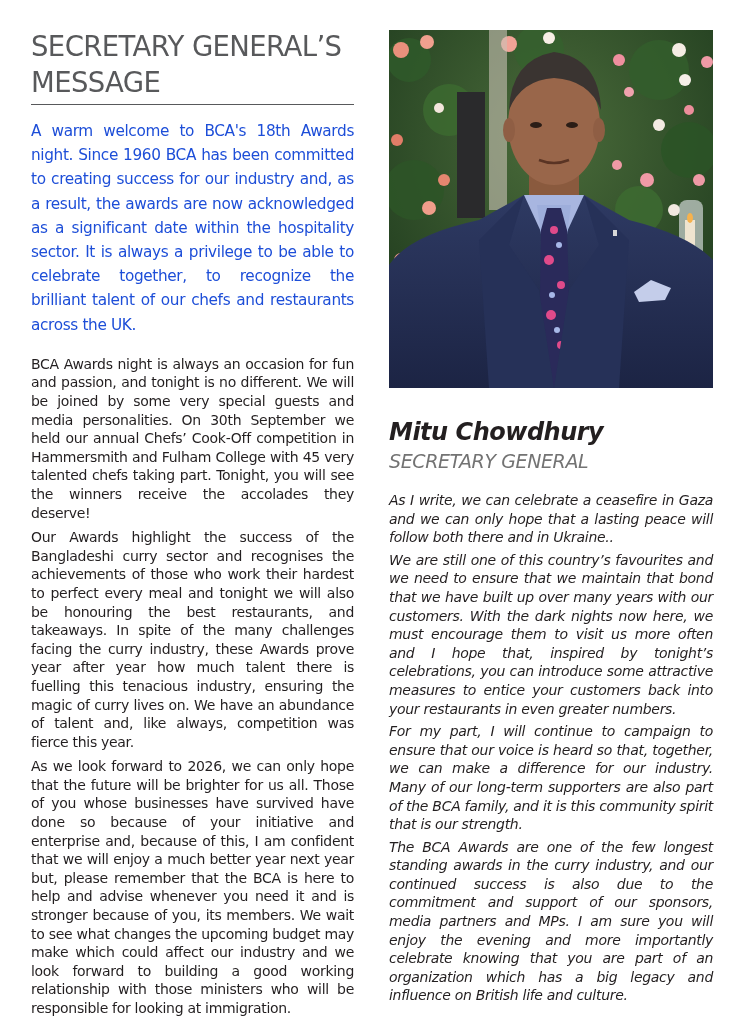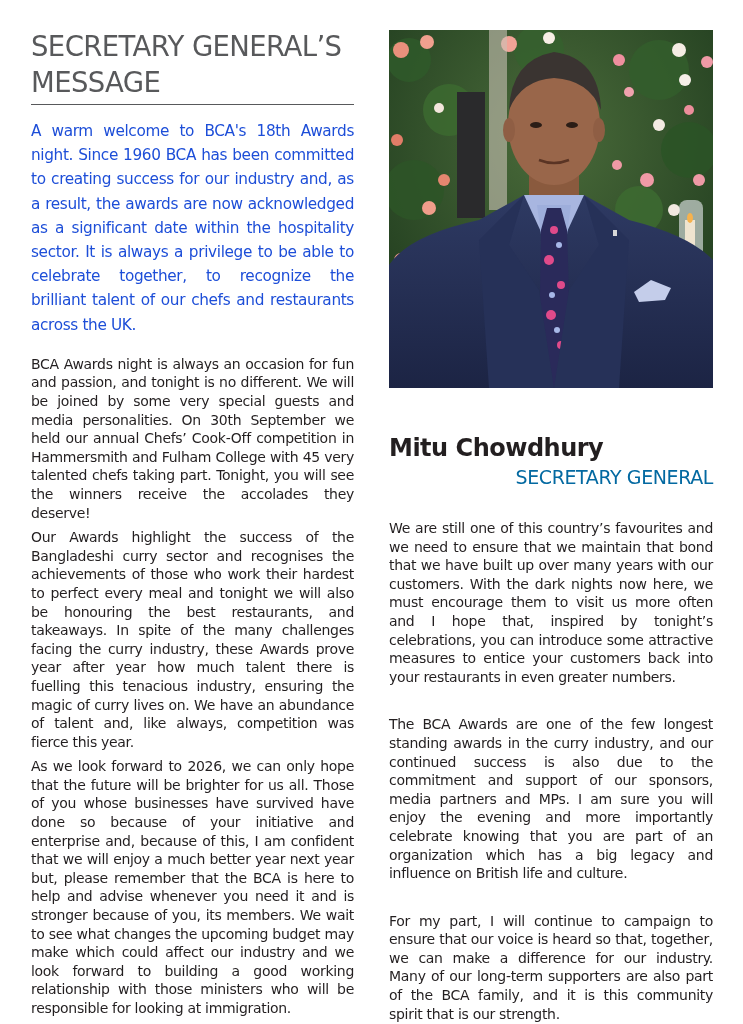--- a/index.html
+++ b/index.html
@@ -4,24 +4,24 @@
 <style>
   html, body { margin: 0; padding: 0; background: #ffffff; }
   body { width: 743px; height: 1024px; position: relative; overflow: hidden; font-family: "DejaVu Sans", sans-serif; color: #231f20; }
   .left { position: absolute; left: 31px; top: 28px; width: 323px; }
   .page-title { font-family: "DejaVu Sans", sans-serif; font-weight: normal; font-size: 27.5px; line-height: 36px; color: #58595b; margin: 0; letter-spacing: -0.6px; padding-bottom: 4px; border-bottom: 1.5px solid #58595b; }
   .intro { margin: 14px 0 0 0; font-size: 15.3px; line-height: 24.2px; text-align: justify; letter-spacing: -0.35px; color: #1d4ed8; }
   .body-p { margin: 0; font-size: 14px; line-height: 18.6px; text-align: justify; letter-spacing: -0.3px; color: #231f20; }
   .left .body-p { margin-top: 18px; }
   .left .body-p.spaced { margin-top: 6px; }
   .photo { position: absolute; left: 389px; top: 30px; width: 324px; height: 358px; overflow: hidden; background: #2c4a26; }
-  .right { position: absolute; left: 389px; top: 432px; width: 324px; }
+  .right { position: absolute; left: 389px; top: 416px; width: 324px; font-style: italic; }
   .person-name { margin: 0; font-weight: bold; font-size: 24px; line-height: 32px; color: #231f20; letter-spacing: -0.5px; }
-  .person-role { margin: 0; font-size: 19px; line-height: 26px; color: #0369a1; letter-spacing: -0.4px; text-align: right; }
-  .right .body-p { margin-top: 29px; }
+  .person-role { margin: 0; font-size: 19px; line-height: 26px; color: #737373; letter-spacing: -0.4px; }
+  .right .body-p { margin-top: 4px; }
   .right .body-p.first { margin-top: 17px; }
 </style>
 </head>
 <body>
 
 <div class="left">
   <h1 class="page-title">SECRETARY GENERAL’S MESSAGE</h1>
   <p class="intro">A warm welcome to BCA's 18th Awards night. Since 1960 BCA has been committed to creating success for our industry and, as a result, the awards are now acknowledged as a significant date within the hospitality sector. It is always a privilege to be able to celebrate together, to recognize the brilliant talent of our chefs and restaurants across the UK.</p>
   <p class="body-p">BCA Awards night is always an occasion for fun and passion, and tonight is no different. We will be joined by some very special guests and media personalities. On 30th September we held our annual Chefs’ Cook-Off competition in Hammersmith and Fulham College with 45 very talented chefs taking part. Tonight, you will see the winners receive the accolades they deserve!</p>
   <p class="body-p spaced">Our Awards highlight the success of the Bangladeshi curry sector and recognises the achievements of those who work their hardest to perfect every meal and tonight we will also be honouring the best restaurants, and takeaways. In spite of the many challenges facing the curry industry, these Awards prove year after year how much talent there is fuelling this tenacious industry, ensuring the magic of curry lives on. We have an abundance of talent and, like always, competition was fierce this year.</p>
@@ -120,16 +120,17 @@
 
     <path d="M245 262 L262 250 L282 258 L276 270 L250 272 Z" fill="#c4cdea"></path>
 
     <rect x="224" y="200" width="4" height="6" fill="#d8d8d8"></rect>
   </svg>
 </div>
 
 <div class="right">
   <h2 class="person-name">Mitu Chowdhury</h2>
   <div class="person-role">SECRETARY GENERAL</div>
+  <p class="body-p first">As I write, we can celebrate a ceasefire in Gaza and we can only hope that a lasting peace will follow both there and in Ukraine..</p>
   <p class="body-p">We are still one of this country’s favourites and we need to ensure that we maintain that bond that we have built up over many years with our customers. With the dark nights now here, we must encourage them to visit us more often and I hope that, inspired by tonight’s celebrations, you can introduce some attractive measures to entice your customers back into your restaurants in even greater numbers.</p>
+  <p class="body-p">For my part, I will continue to campaign to ensure that our voice is heard so that, together, we can make a difference for our industry. Many of our long-term supporters are also part of the BCA family, and it is this community spirit that is our strength.</p>
   <p class="body-p">The BCA Awards are one of the few longest standing awards in the curry industry, and our continued success is also due to the commitment and support of our sponsors, media partners and MPs. I am sure you will enjoy the evening and more importantly celebrate knowing that you are part of an organization which has a big legacy and influence on British life and culture.</p>
-  <p class="body-p">For my part, I will continue to campaign to ensure that our voice is heard so that, together, we can make a difference for our industry. Many of our long-term supporters are also part of the BCA family, and it is this community spirit that is our strength.</p>
 </div>
 
 </body></html>

